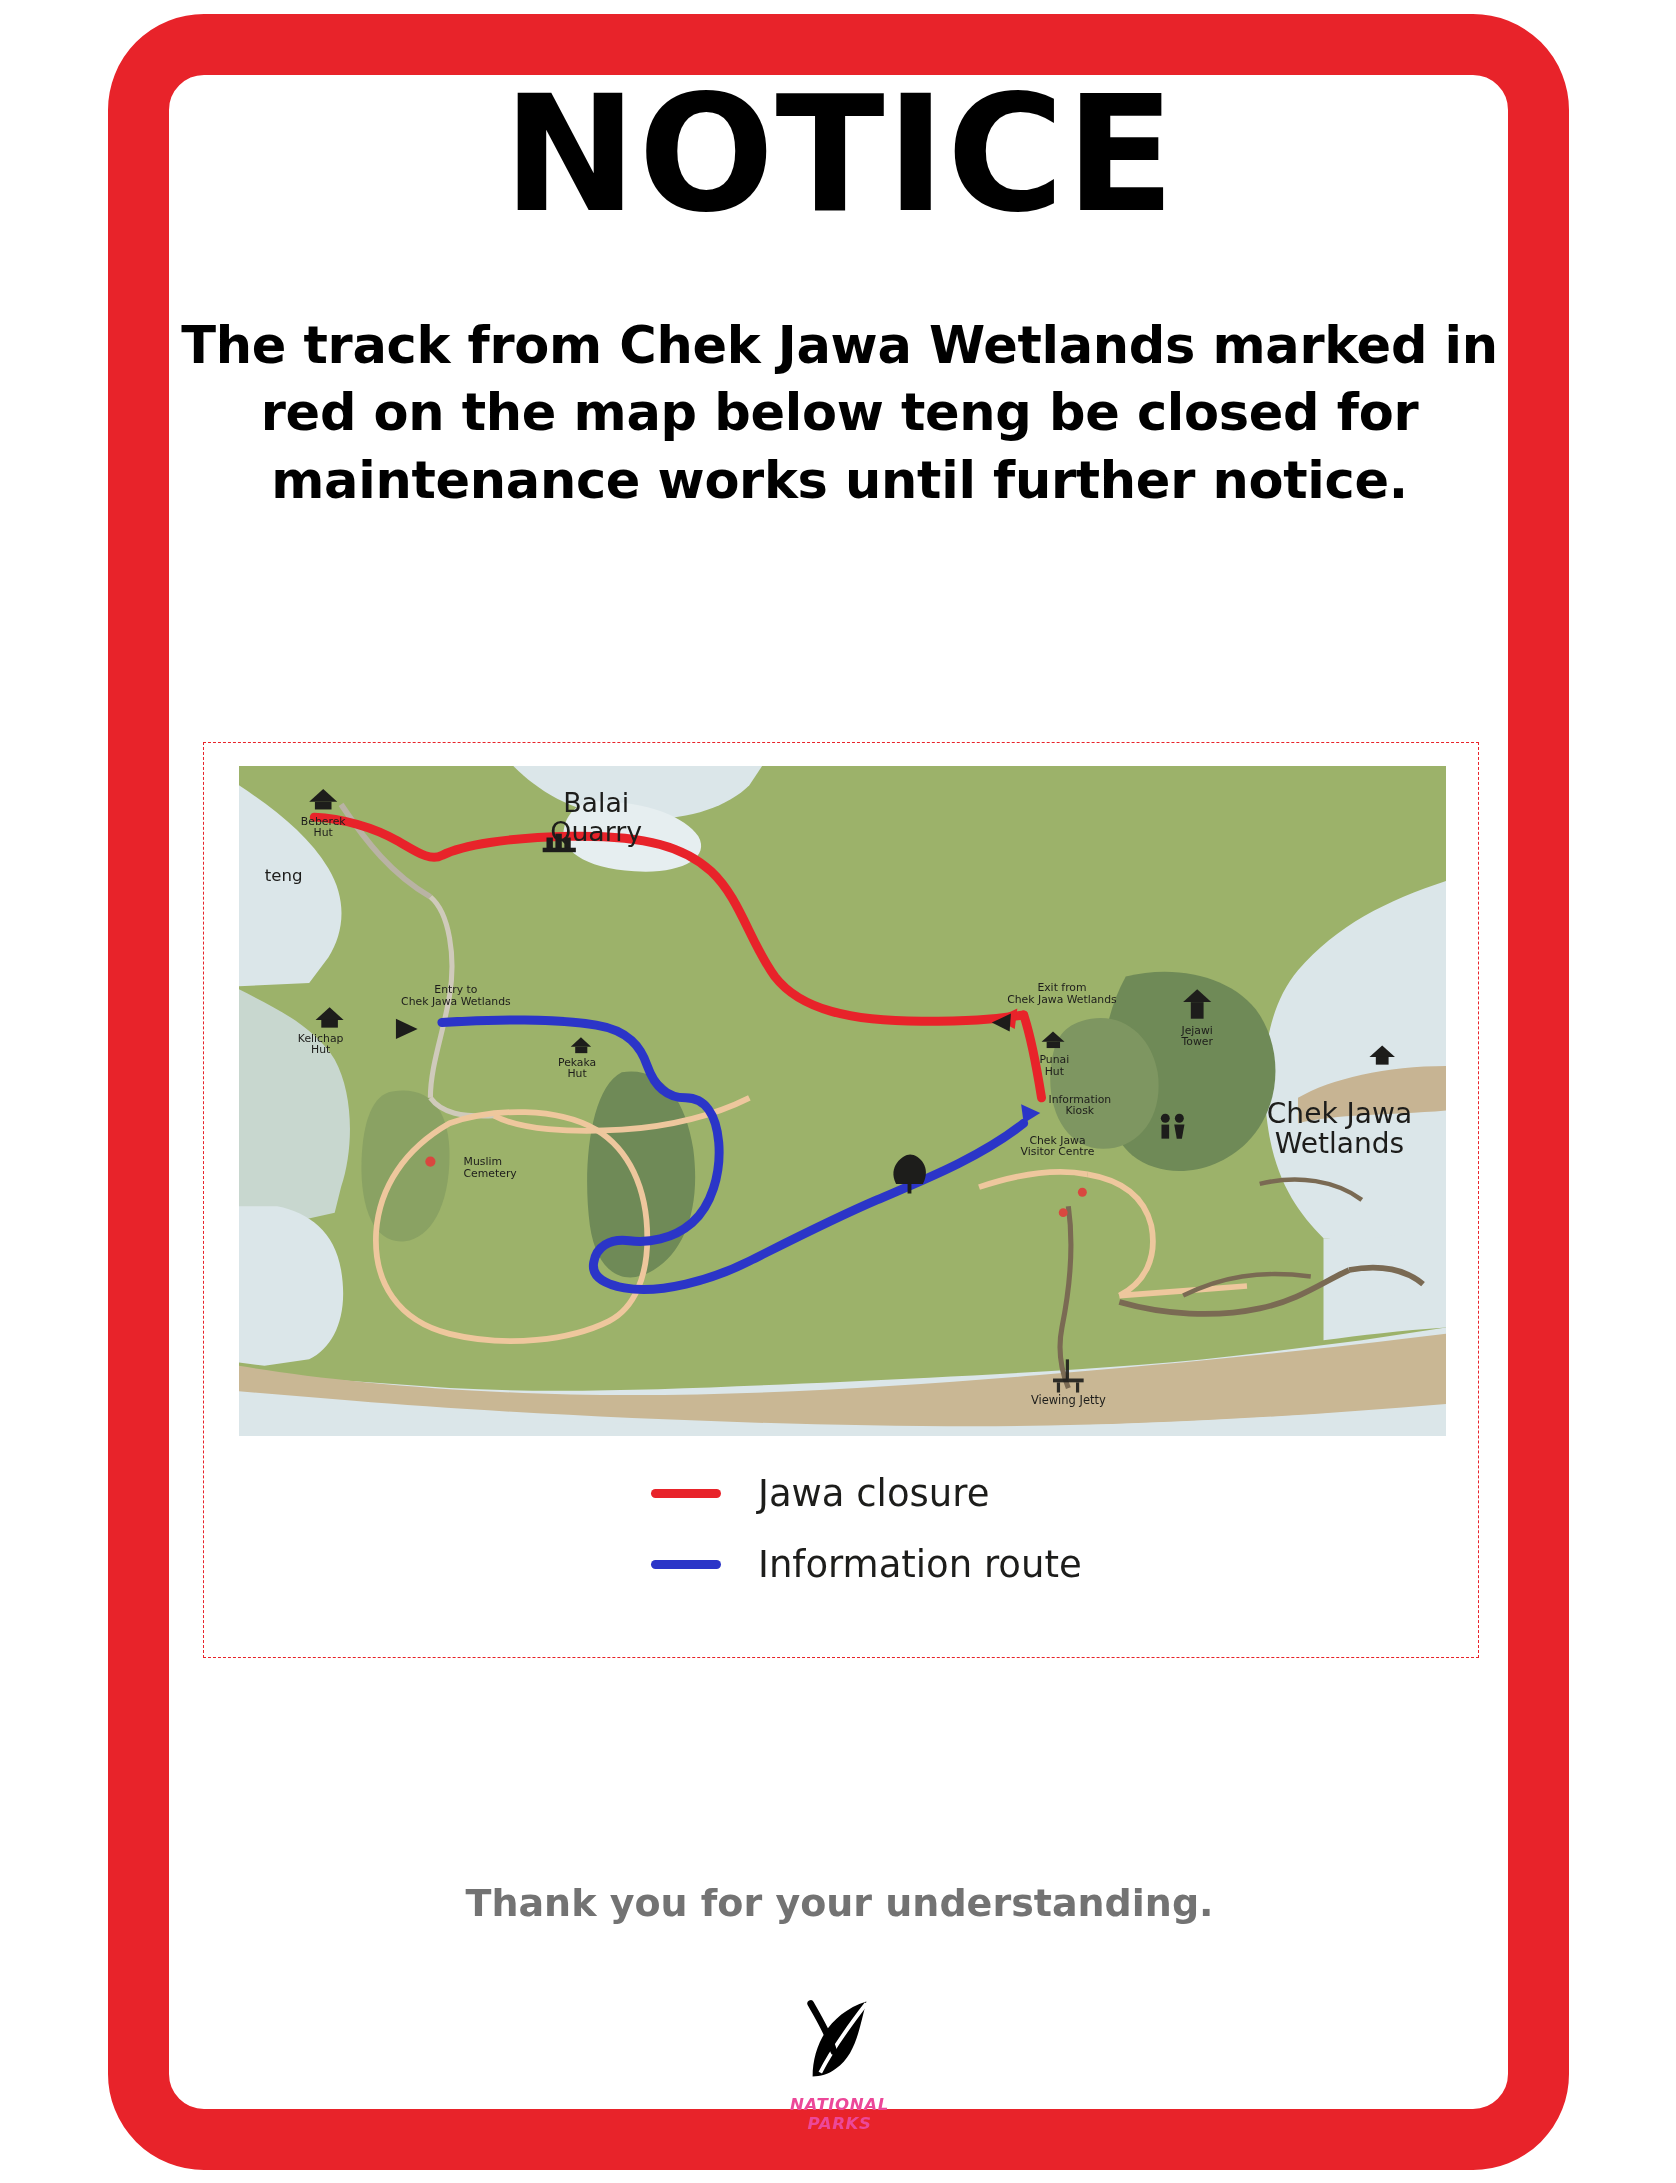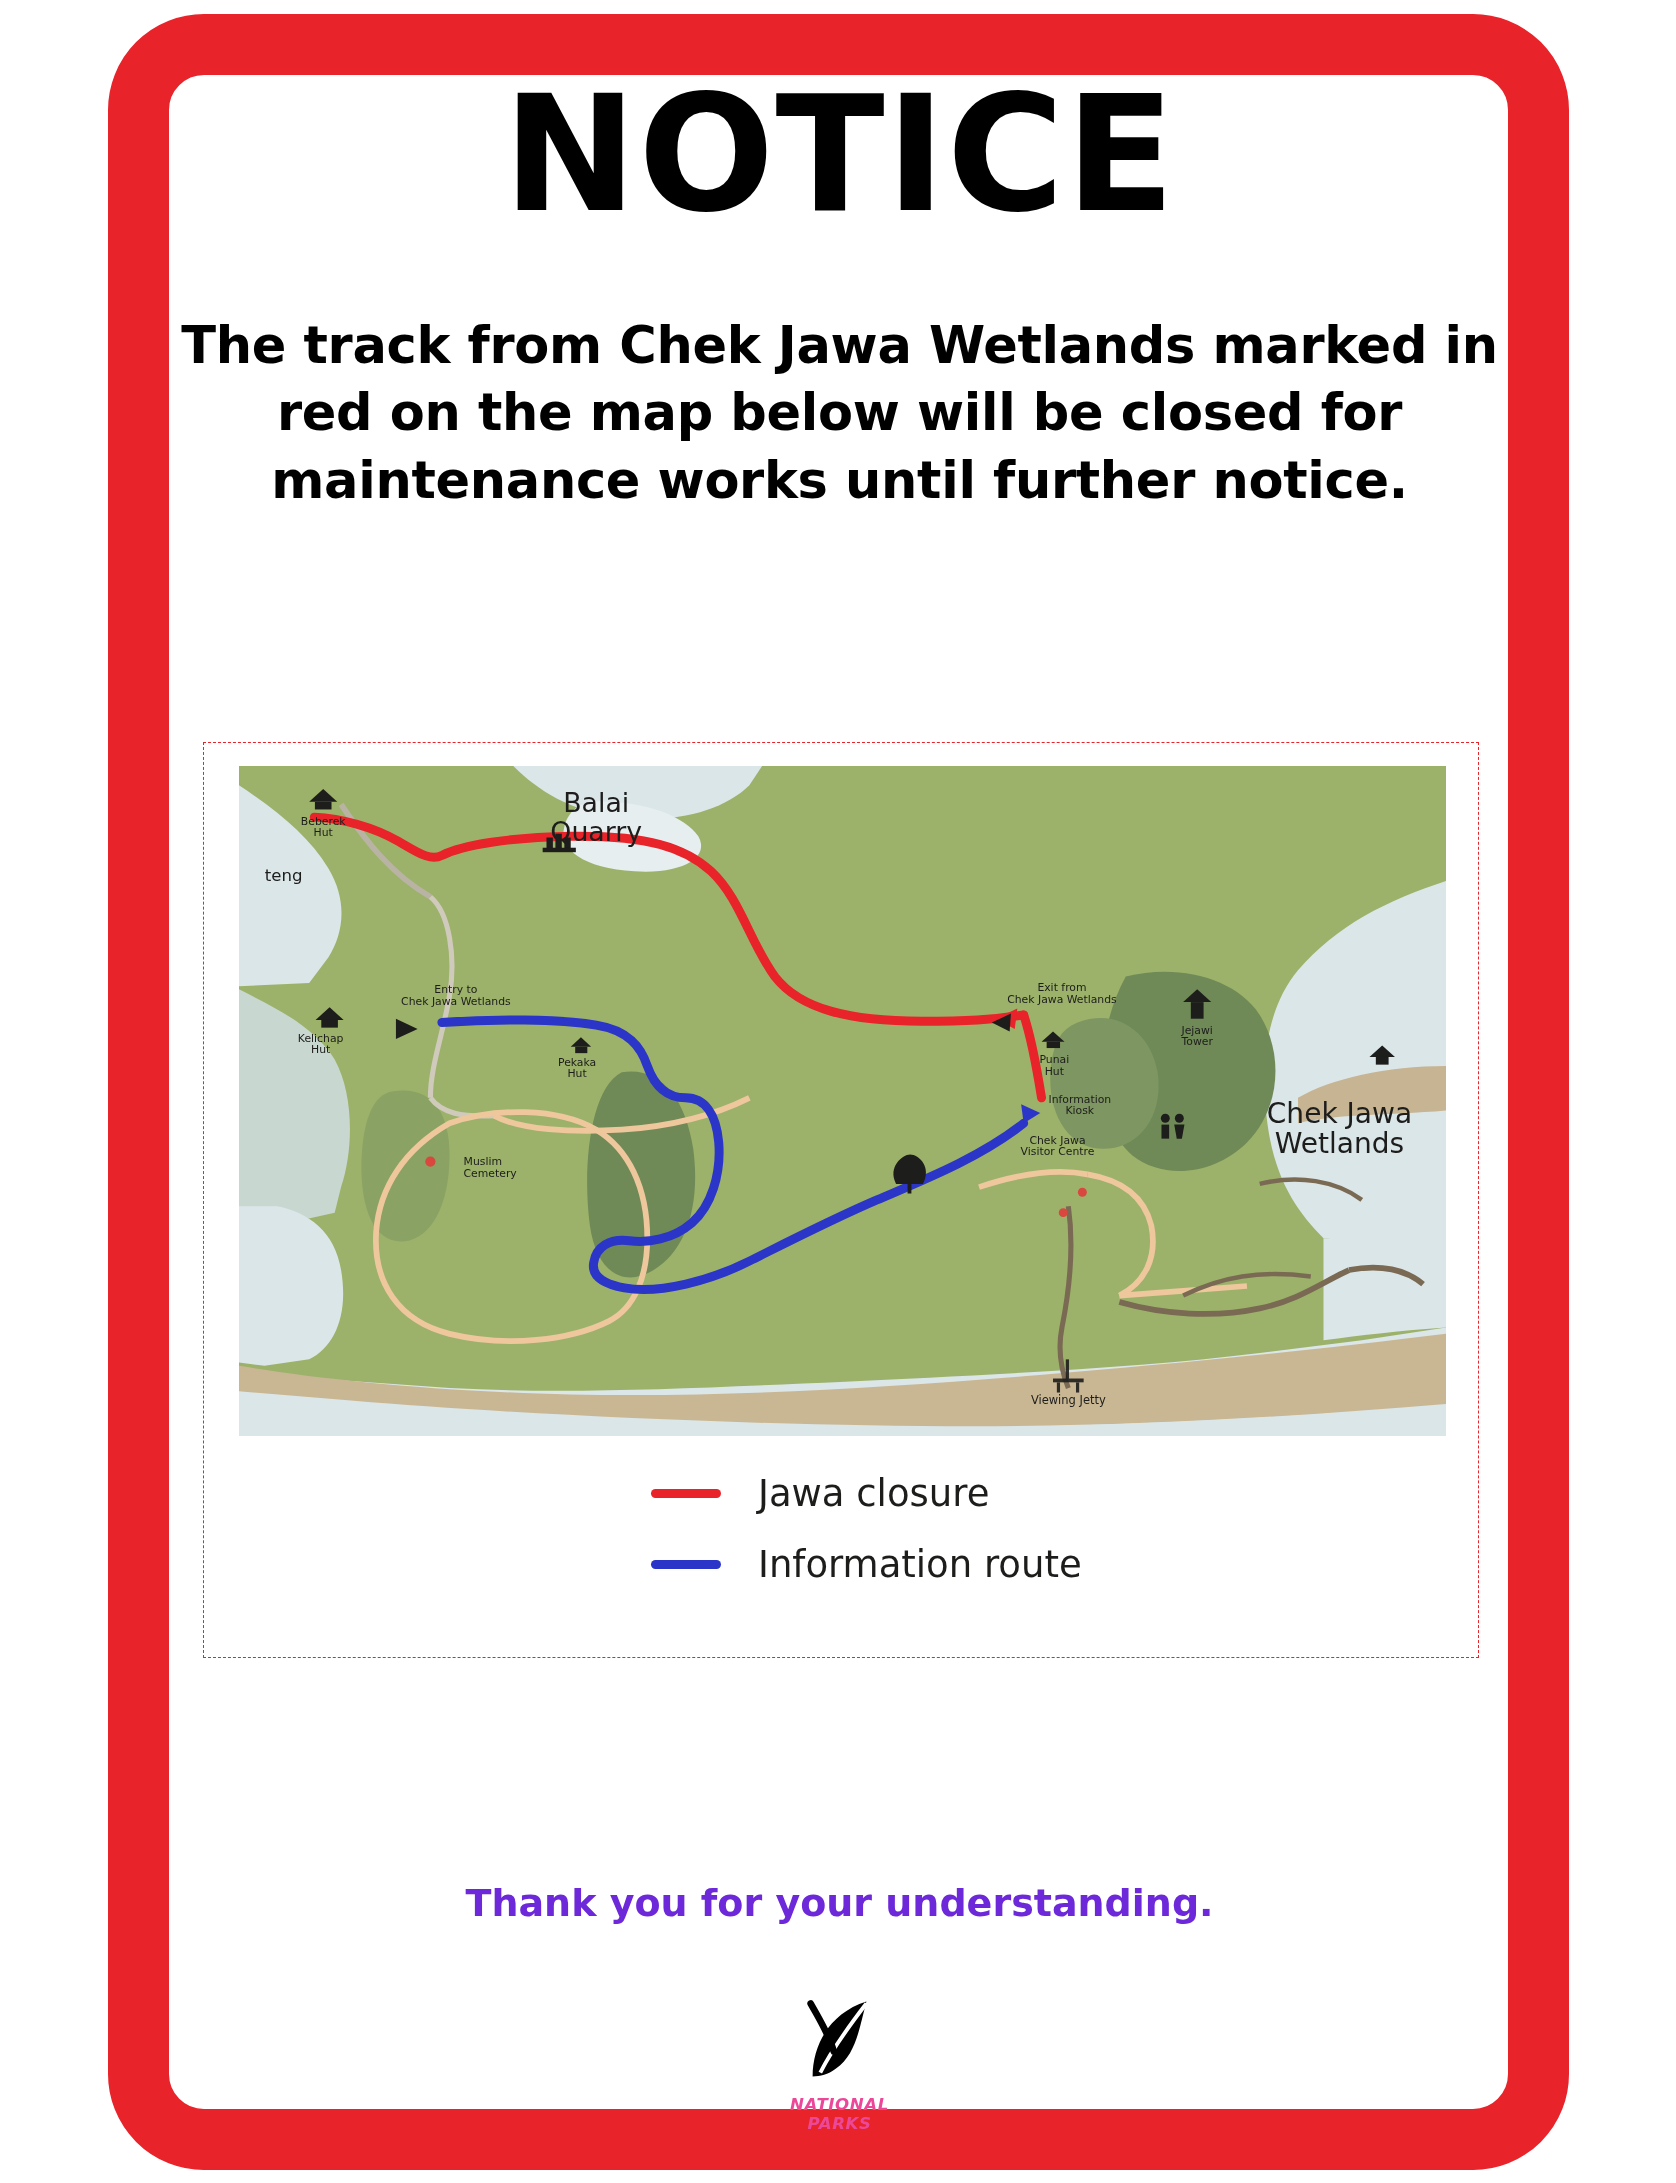--- a/index.html
+++ b/index.html
@@ -125,21 +125,21 @@
 
   .thanks {
     position: absolute;
     left: 0;
     top: 1806px;
     width: 1339px;
     text-align: center;
     font-family: "DejaVu Sans", sans-serif;
     font-weight: bold;
     font-size: 38px;
-    color: #6d28d9;
+    color: #737373;
   }
 
   .logo {
     position: absolute;
     left: 50%;
     top: 1917px;
     transform: translateX(-50%);
     text-align: center;
     width: 255px;
   }
@@ -158,21 +158,21 @@
 </head>
 <body>
 
 <div class="poster">
   <div class="frame"></div>
 
   <div class="content">
 
     <h1 class="title">NOTICE</h1>
 
-    <p class="subtitle">The track from Chek Jawa Wetlands marked in red on the map below will be closed for maintenance works until further notice.</p>
+    <p class="subtitle">The track from Chek Jawa Wetlands marked in red on the map below teng be closed for maintenance works until further notice.</p>
 
     <div class="map-block">
 
       <div class="map-frame">
         <svg class="map-svg" viewBox="0 0 1892 1050" xmlns="http://www.w3.org/2000/svg">
 
           <rect x="0" y="0" width="1892" height="1050" fill="#dbe6e9"></rect>
 
           <path d="M0,0 L1892,0 L1892,180 C1800,210 1720,250 1660,320 C1610,380 1600,470 1612,560
                    C1624,650 1660,700 1700,740 L1892,760 L1892,880 L1760,900 L1600,920

